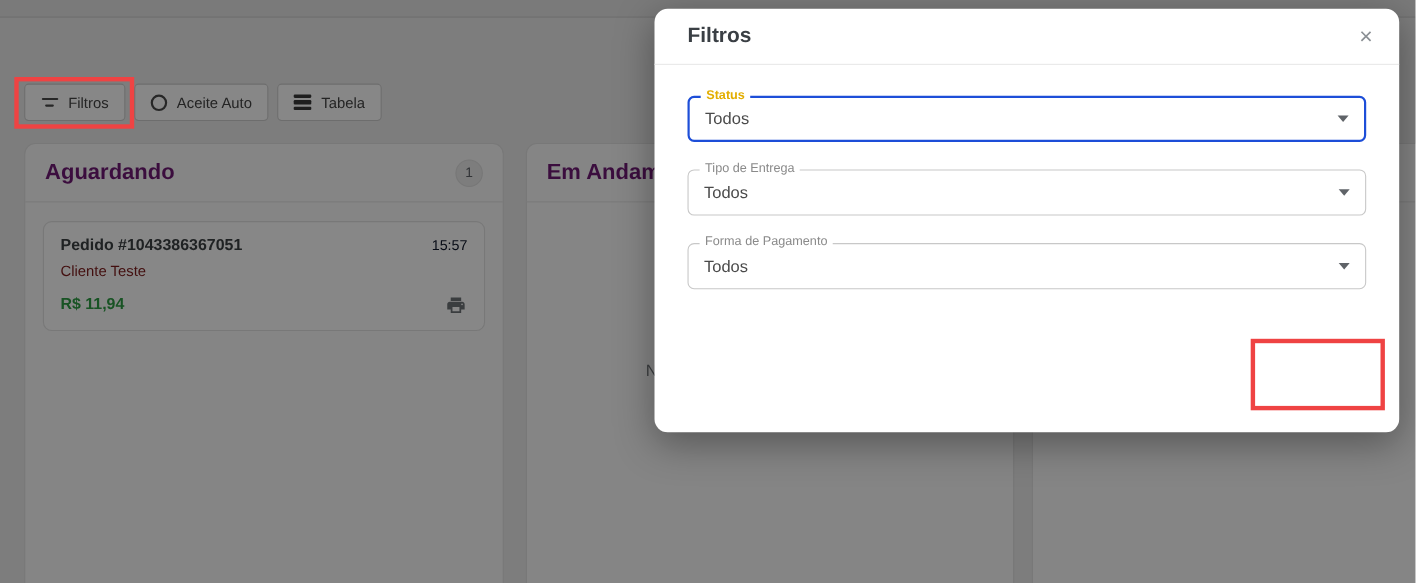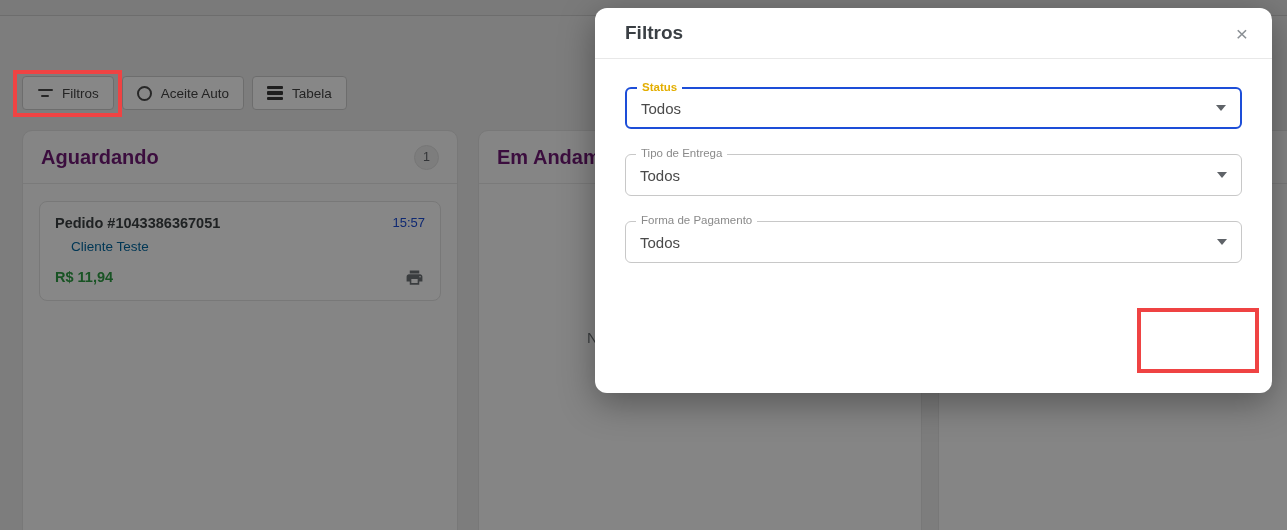--- a/index.html
+++ b/index.html
@@ -28,22 +28,22 @@
   .col-head{height:52px;display:flex;align-items:center;justify-content:space-between;
             padding:0 18px;border-bottom:1px solid #e7e7e7;}
   .col-title{font-size:20px;font-weight:bold;color:#701a75;text-align:center;}
   .badge{width:25px;height:25px;border-radius:50%;background:#ececec;border:1px solid #e0e0e0;
          display:flex;align-items:center;justify-content:center;font-size:12.5px;color:#5f6368;box-sizing:border-box;}
 
   .order-card{margin:17px 16px;background:#fff;border:1px solid #e3e3e3;border-radius:8px;
               padding:13px 15px 12px 15px;}
   .card-row1{display:flex;justify-content:space-between;align-items:flex-start;}
   .card-title{font-size:14.5px;font-weight:bold;color:#3c4043;}
-  .card-time{font-size:13px;color:#1d4ed8;}
-  .card-customer{margin-top:8px;font-size:13.5px;color:#0369a1;margin-left:16px;}
+  .card-time{font-size:13px;color:#0f172a;}
+  .card-customer{margin-top:8px;font-size:13.5px;color:#7f1d1d;}
   .card-row3{margin-top:12px;display:flex;justify-content:space-between;align-items:center;}
   .card-price{font-size:14.5px;font-weight:bold;}
   .print-btn{width:22px;height:22px;display:flex;align-items:center;justify-content:center;}
   .empty-hint{position:absolute;left:108px;top:198px;font-size:15px;color:#6f7478;white-space:nowrap;}
 
   
   .backdrop{position:absolute;inset:0;background:rgba(0,0,0,0.47);z-index:10;}
 
   
   .modal{position:absolute;left:595px;top:8px;width:677px;height:385px;background:#fff;border-radius:12px;

